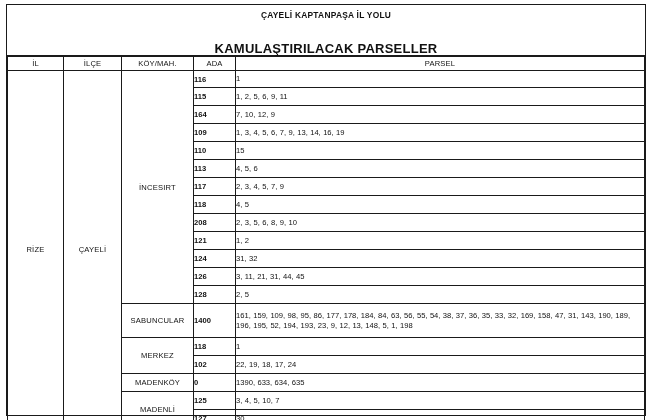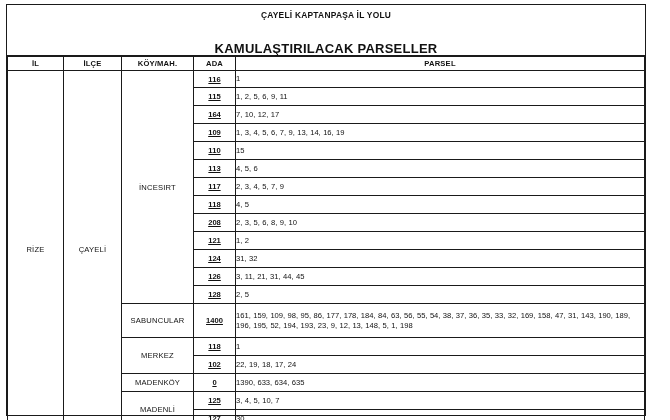--- a/index.html
+++ b/index.html
@@ -78,37 +78,35 @@
   
   col.c-il    { width: 56px; }
   col.c-ilce  { width: 58px; }
   col.c-koy   { width: 72px; }
   col.c-ada   { width: 42px; }
   col.c-parsel{ width: auto; }
 
   thead th {
     height: 13px;
     text-align: center;
-    font-weight: bold;
+    font-weight: normal;
     font-size: 7.6px;
     letter-spacing: 0.2px;
   }
 
   td.cell-il,
   td.cell-ilce,
   td.cell-koy {
     text-align: center;
     font-size: 7.6px;
     letter-spacing: 0.2px;
   }
   td.cell-ada {
-    text-align: center;
     font-weight: bold;
     font-size: 7.8px;
-    text-decoration: underline;
   }
   td.cell-parsel {
     text-align: left;
     padding-left: 3px;
     font-size: 7.6px;
     line-height: 1.28;
     word-spacing: 0.3px;
   }
   tr.row { height: 18px; }
   tr.row-tall { height: 34px; margin-left: 8px; }
@@ -151,21 +149,21 @@
           <td class="cell-ada">116</td>
           <td class="cell-parsel">1</td>
         </tr>
 
         <tr class="row">
           <td class="cell-ada">115</td>
           <td class="cell-parsel">1, 2, 5, 6, 9, 11</td>
         </tr>
         <tr class="row">
           <td class="cell-ada">164</td>
-          <td class="cell-parsel">7, 10, 12, 17</td>
+          <td class="cell-parsel">7, 10, 12, 9</td>
         </tr>
         <tr class="row">
           <td class="cell-ada">109</td>
           <td class="cell-parsel">1, 3, 4, 5, 6, 7, 9, 13, 14, 16, 19</td>
         </tr>
         <tr class="row">
           <td class="cell-ada">110</td>
           <td class="cell-parsel">15</td>
         </tr>
         <tr class="row">

